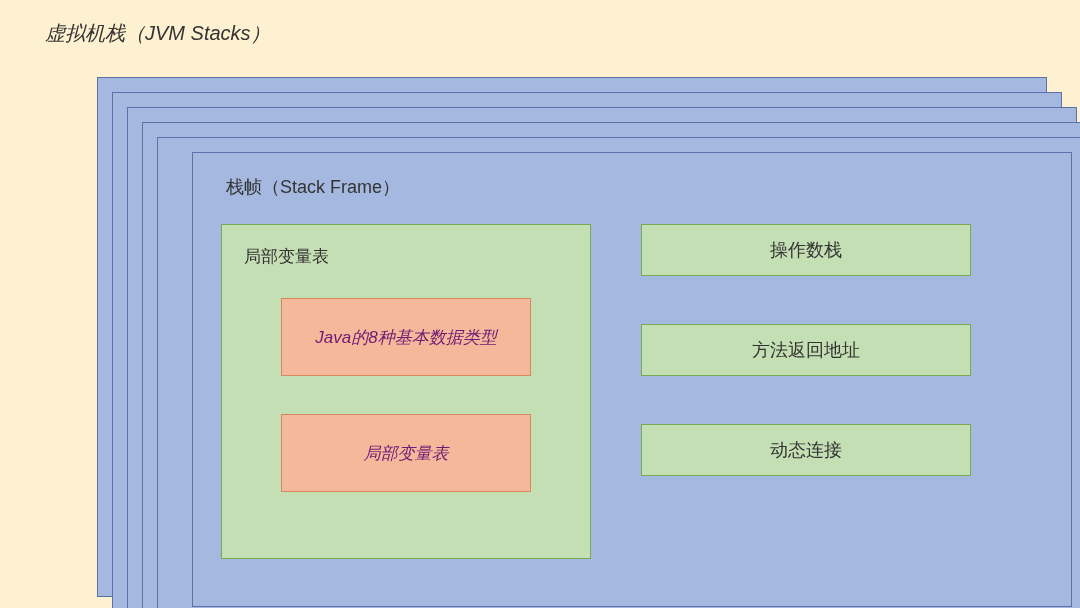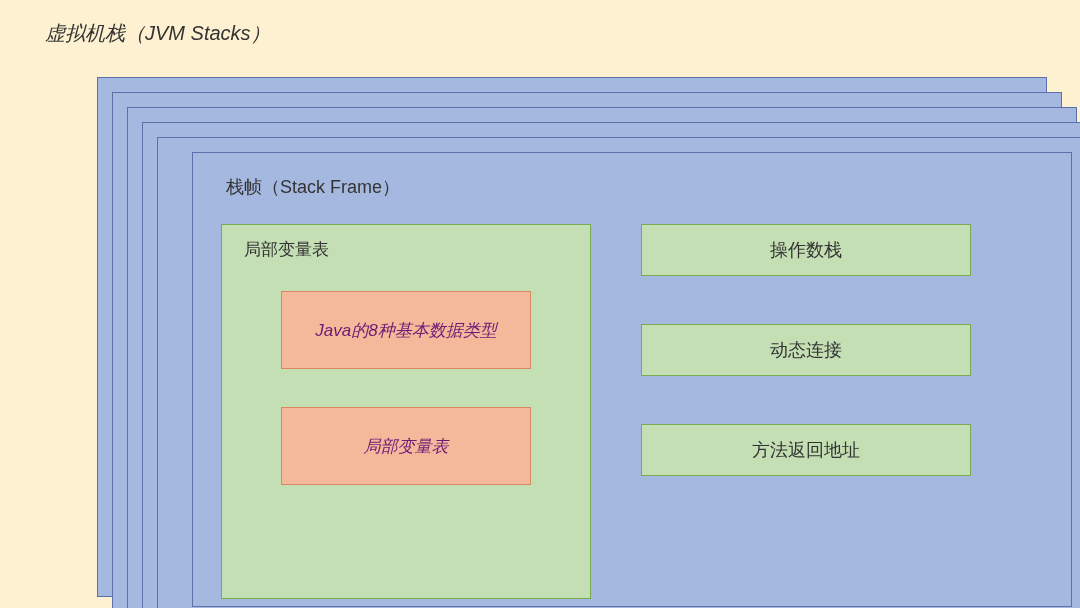--- a/index.html
+++ b/index.html
@@ -49,24 +49,24 @@
       color: #333;
       margin-bottom: 25px;
       margin-left: 5px;
     }
     .frame-content {
       display: flex;
       gap: 50px;
     }
     .local-var-table {
       width: 370px;
-      height: 375px;
+      height: 335px;
       background: #c4dfb3;
       border: 1.5px solid #7aaa50;
-      padding: 13px 22px;
+      padding: 20px 22px;
     }
     .local-var-title {
       font-size: 17px;
       color: #333;
       margin-bottom: 30px;
     }
     .orange-box {
       width: 250px;
       height: 78px;
       background: #f4b89b;
@@ -111,17 +111,17 @@
 <div class="main-frame">
   <div class="frame-title">栈帧（Stack Frame）</div>
   <div class="frame-content">
     <div class="local-var-table">
       <div class="local-var-title">局部变量表</div>
       <div class="orange-box">Java的8种基本数据类型</div>
       <div class="orange-box">局部变量表</div>
     </div>
     <div class="right-column">
       <div class="green-box">操作数栈</div>
+      <div class="green-box">方法返回地址</div>
       <div class="green-box">动态连接</div>
-      <div class="green-box">方法返回地址</div>
     </div>
   </div>
 </div>
 
 </body></html>

